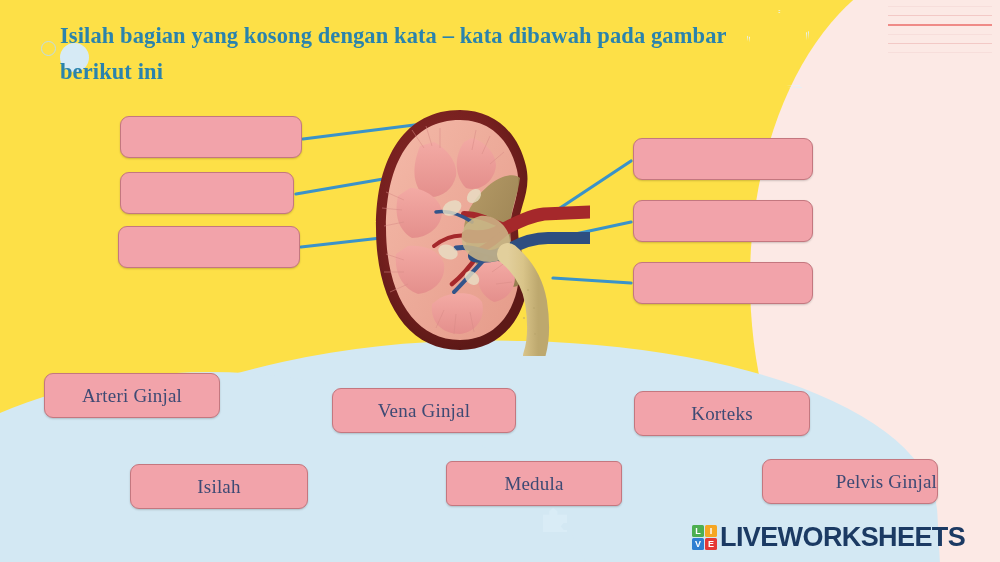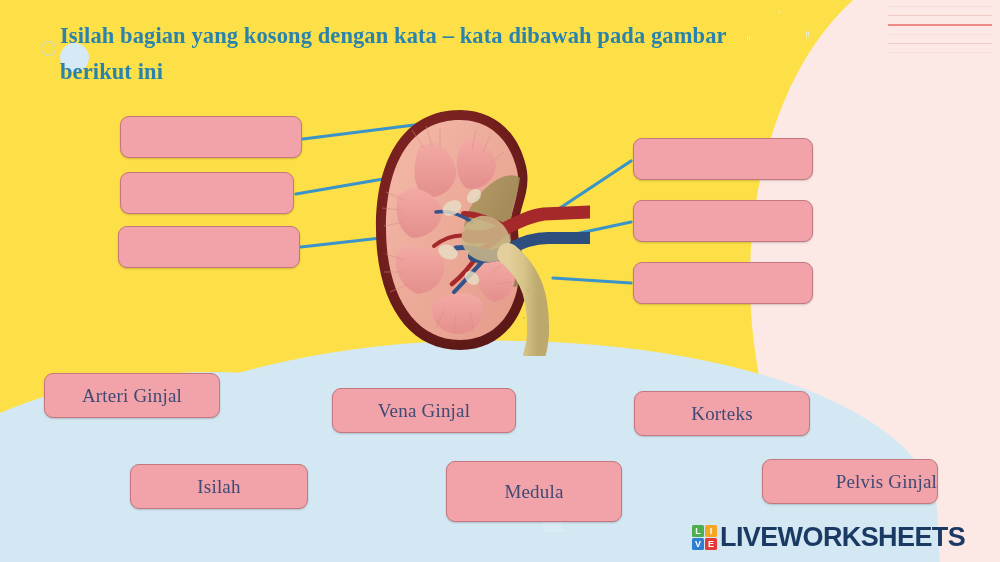--- a/index.html
+++ b/index.html
@@ -368,21 +368,21 @@
   </div>
   <div class="chip" style="left:332px;top:388px;width:184px;height:45px;">
     <span>Vena Ginjal</span>
   </div>
   <div class="chip" style="left:634px;top:391px;width:176px;height:45px;">
     <span>Korteks</span>
   </div>
   <div class="chip" style="left:130px;top:464px;width:178px;height:45px;">
     <span>Isilah</span>
   </div>
-  <div class="chip" style="left:446px;top:461px;width:176px;height:61px;">
+  <div class="chip" style="left:446px;top:461px;width:176px;height:45px;border-radius:6px;">
     <span>Medula</span>
   </div>
   <div class="chip" style="left:762px;top:459px;width:176px;height:45px;justify-content:flex-end;">
     <span>Pelvis Ginjal</span>
   </div>
 
   <div class="logo">
     <div class="logo-squares">
       <span class="sq-l">L</span>
       <span class="sq-i">I</span>

